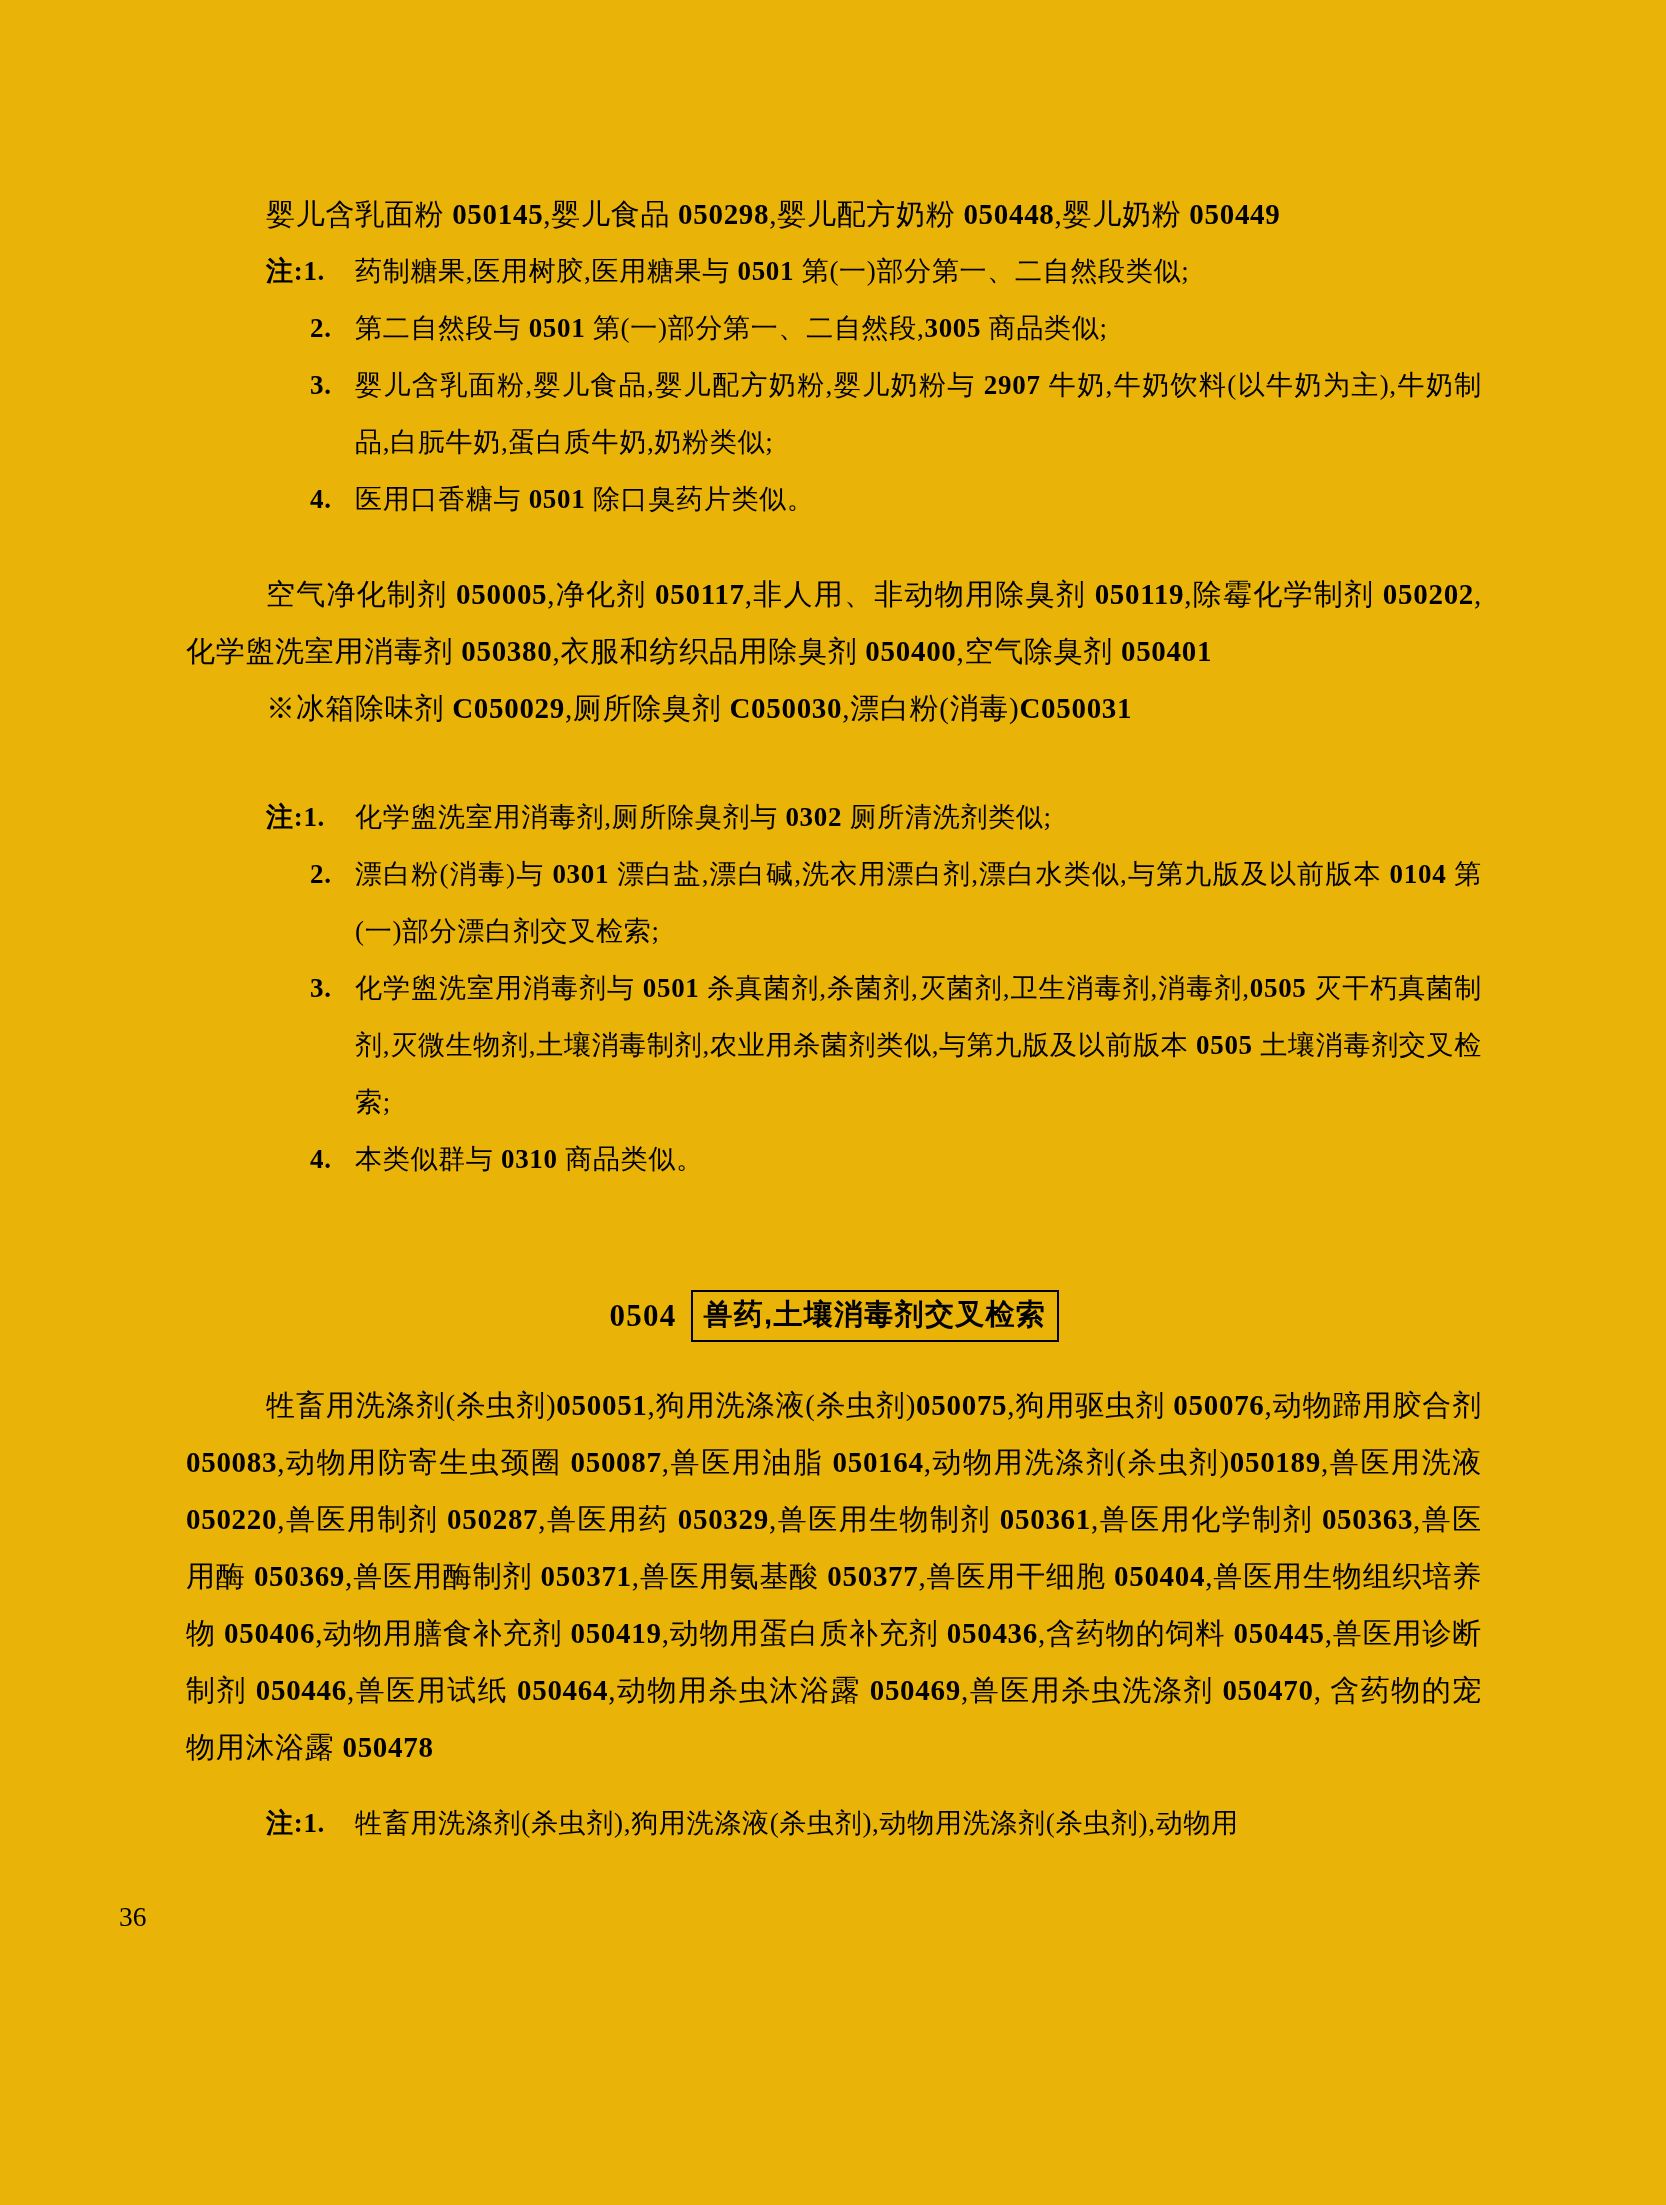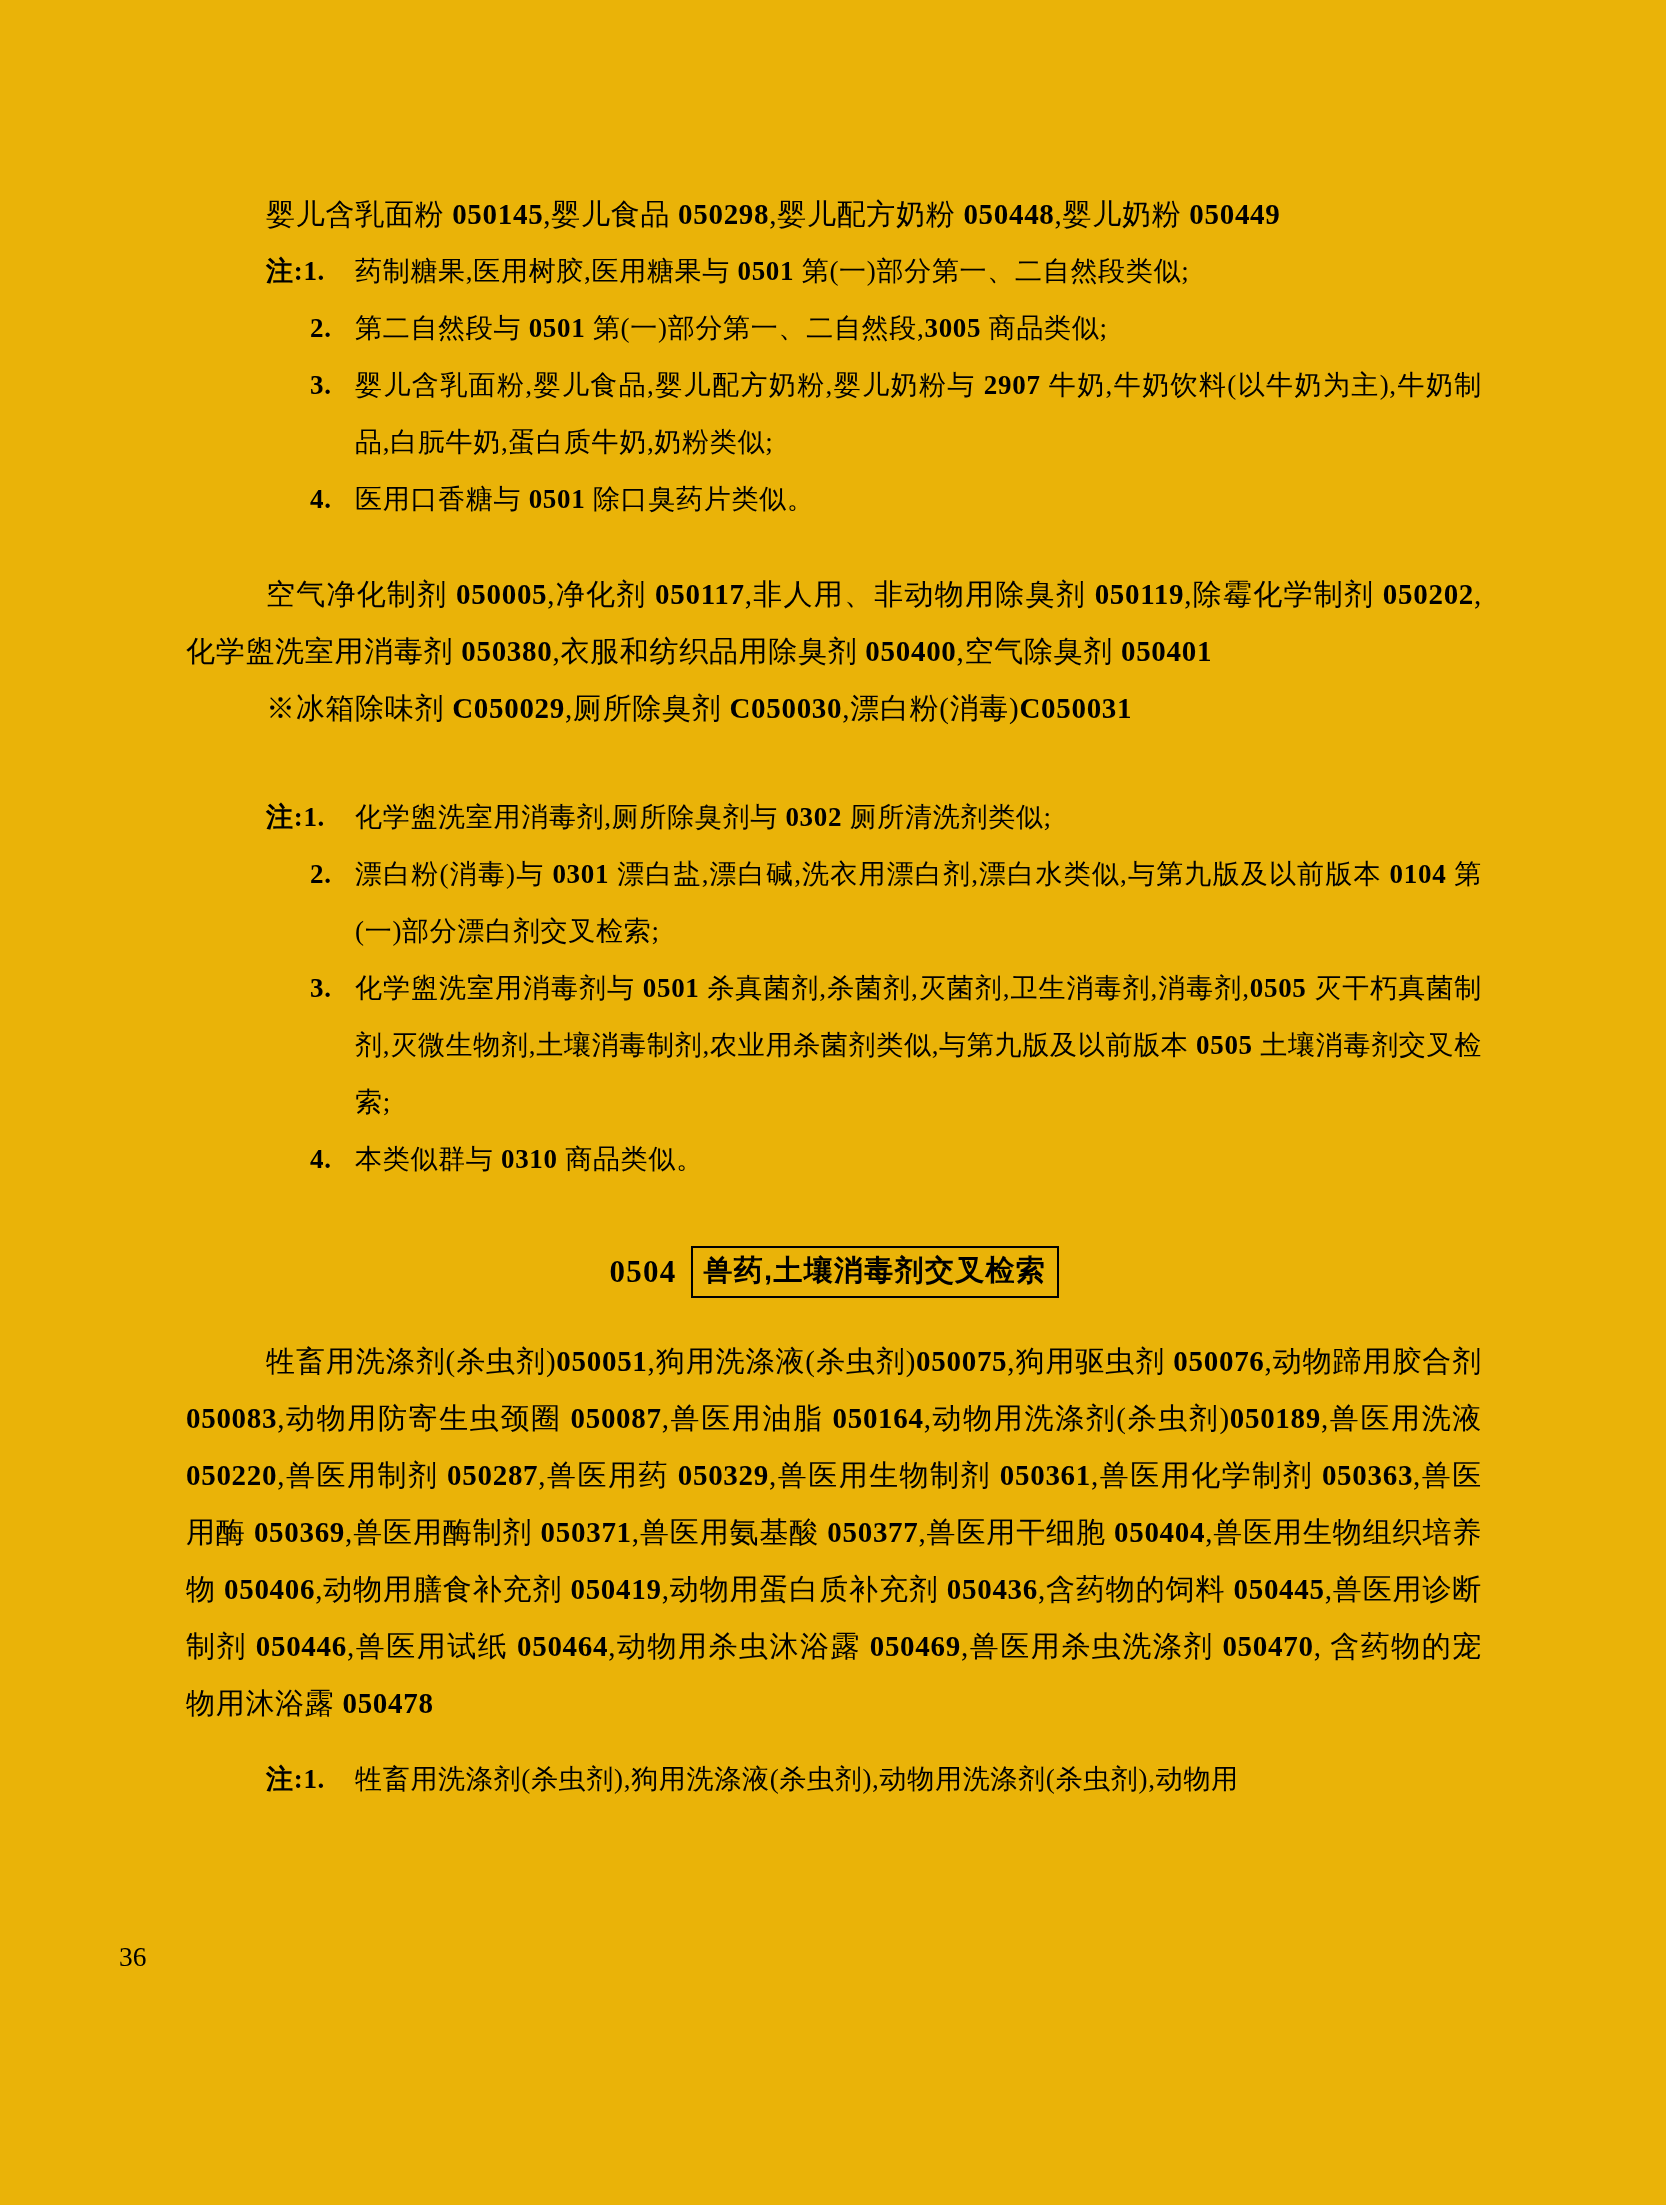--- a/index.html
+++ b/index.html
@@ -52,26 +52,26 @@
     border:2px solid #000;
     padding:3.3px 10.4px 4.6px 10.4px;
     font-size:29px;
     font-weight:bold;
     font-family:"Liberation Sans", sans-serif;
     letter-spacing:1.3px;
   }
   .mt-a { margin-top:77px; }  
   .mt-b { margin-top:38px;  }  
   .mt-c { margin-top:52px;  }  
-  .mt-d { margin-top:58px; }  
+  .mt-d { margin-top:102px; }  
   .mt-e { margin-top:35px;  }  
   .mt-f { margin-top:19px;  }  
   .page-number {
     position:absolute;
-    left:119px; top:1942px;
+    left:119px; top:1902px;
     font-size:27.4px;
     font-family:"Liberation Serif", serif;
   }
 </style>
 </head>
 <body>
 
 <div class="page">
   <div class="content">
 

